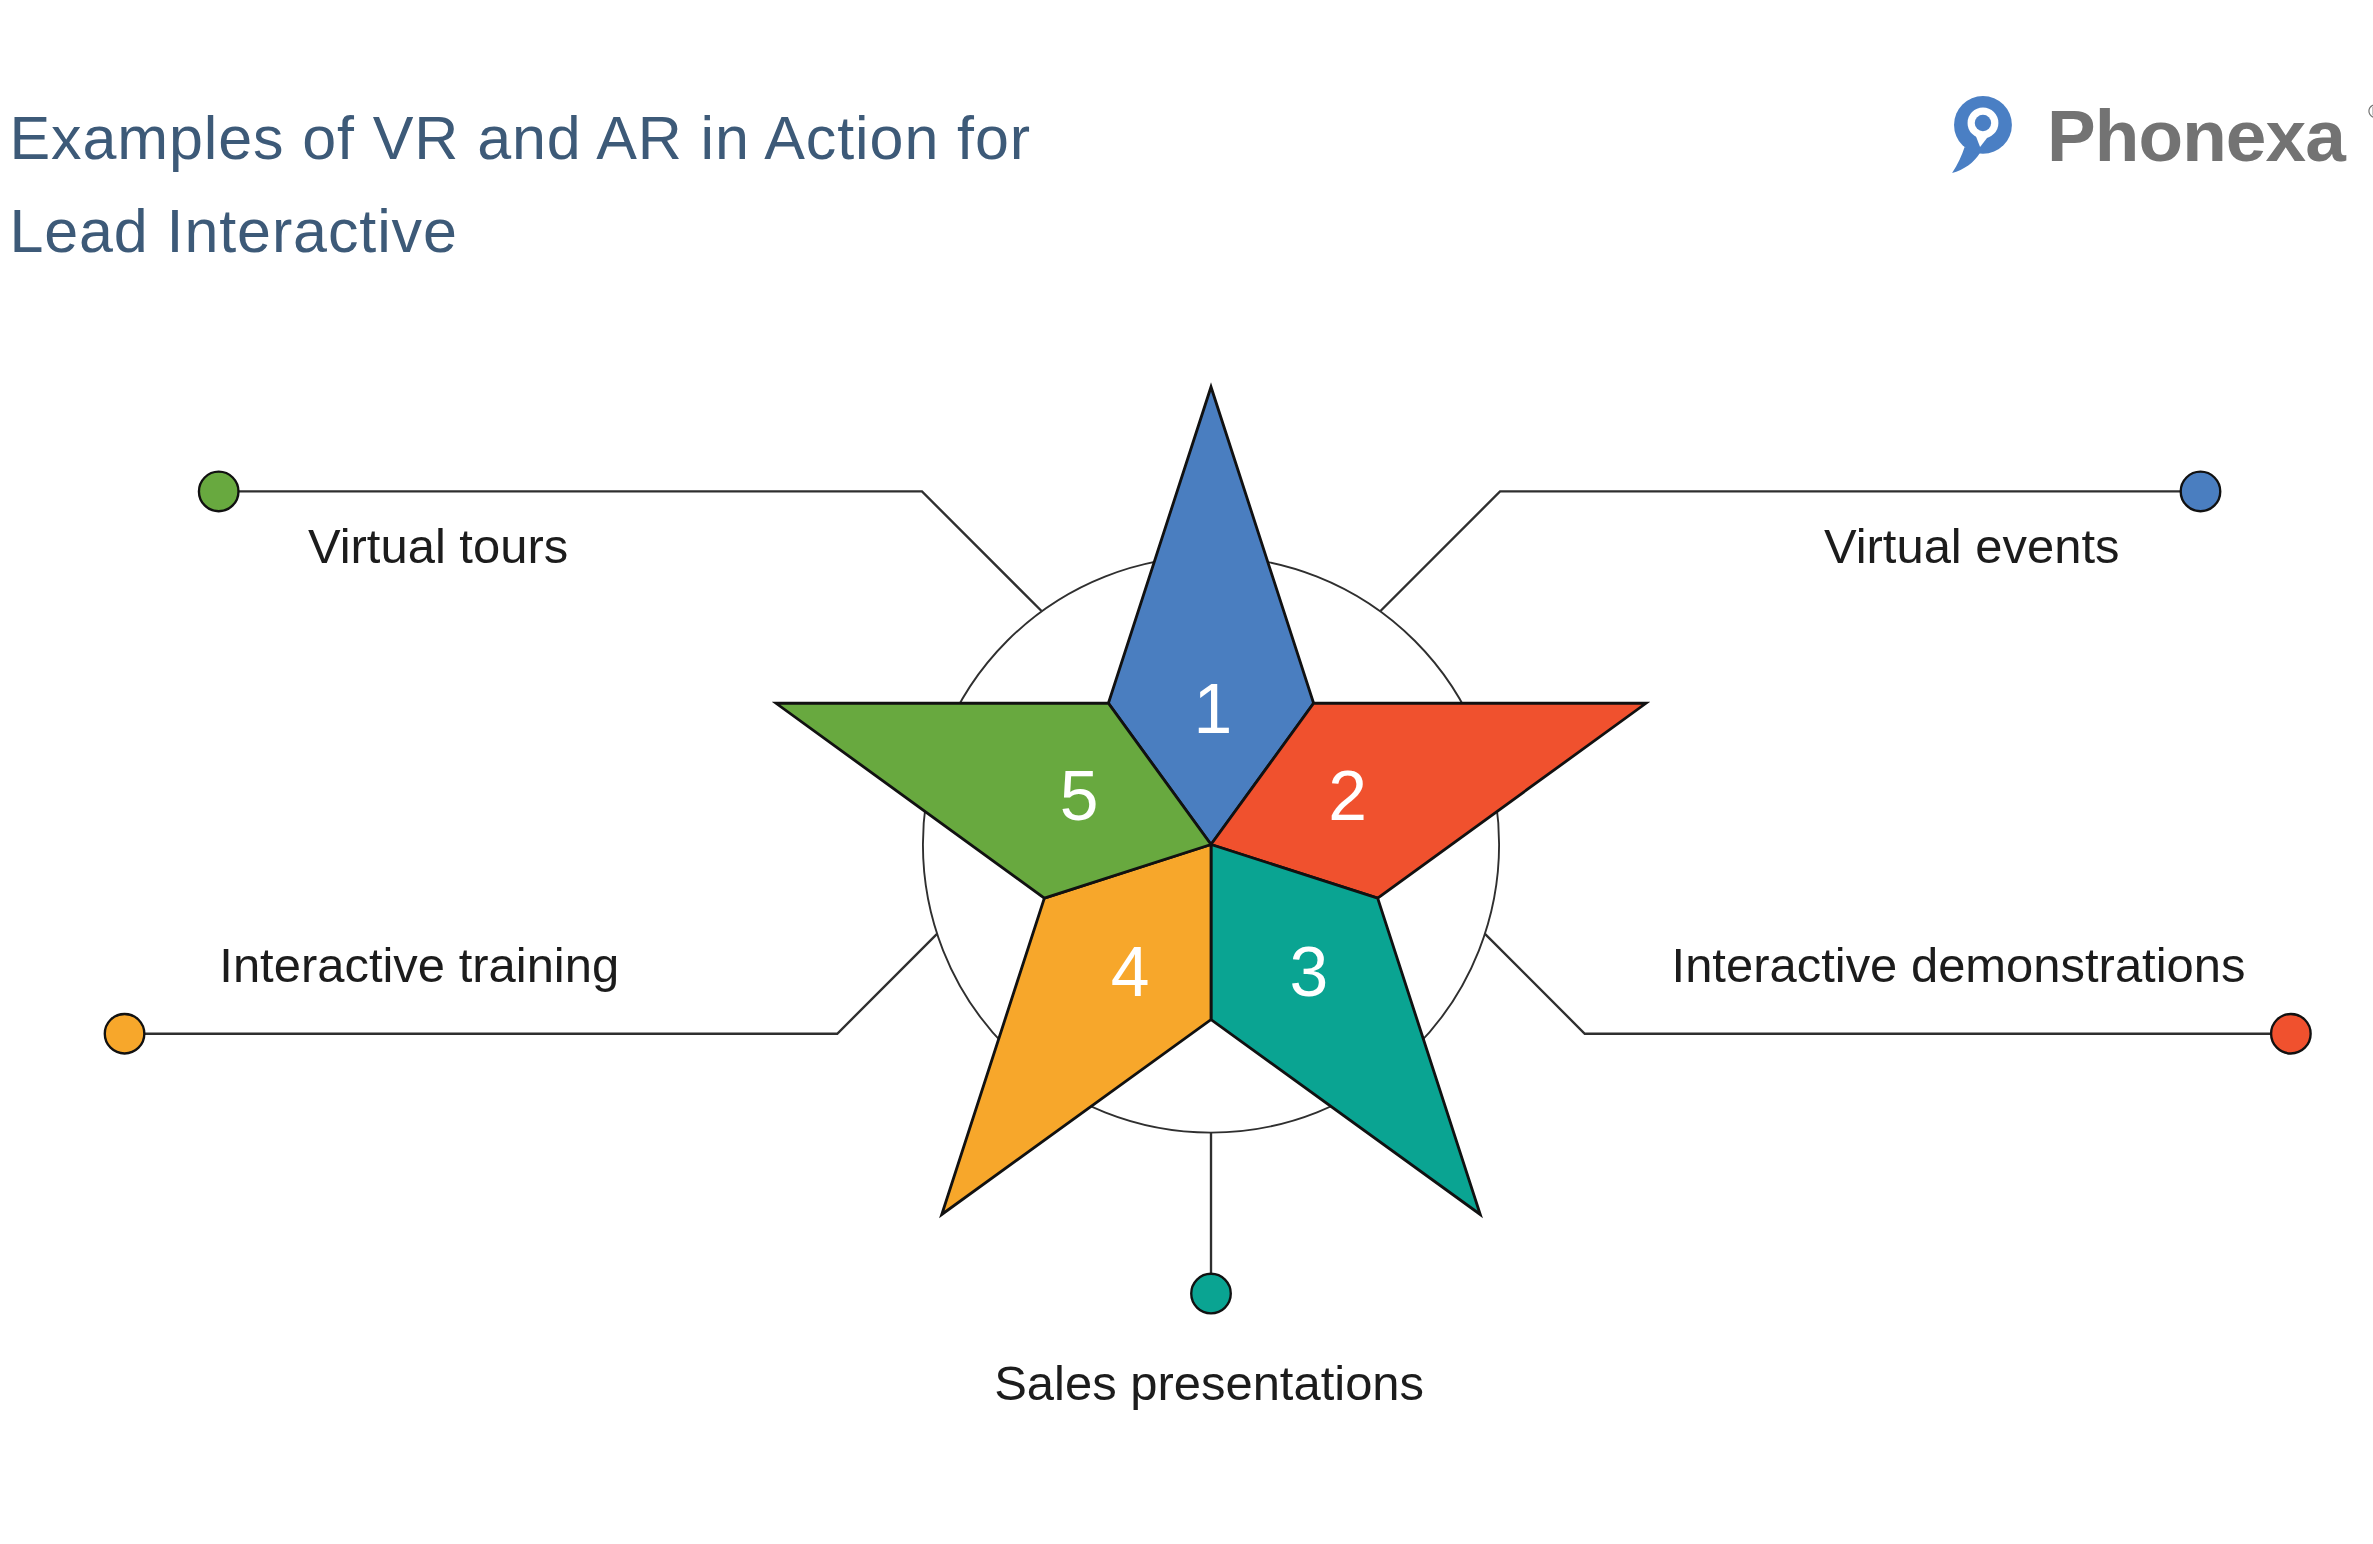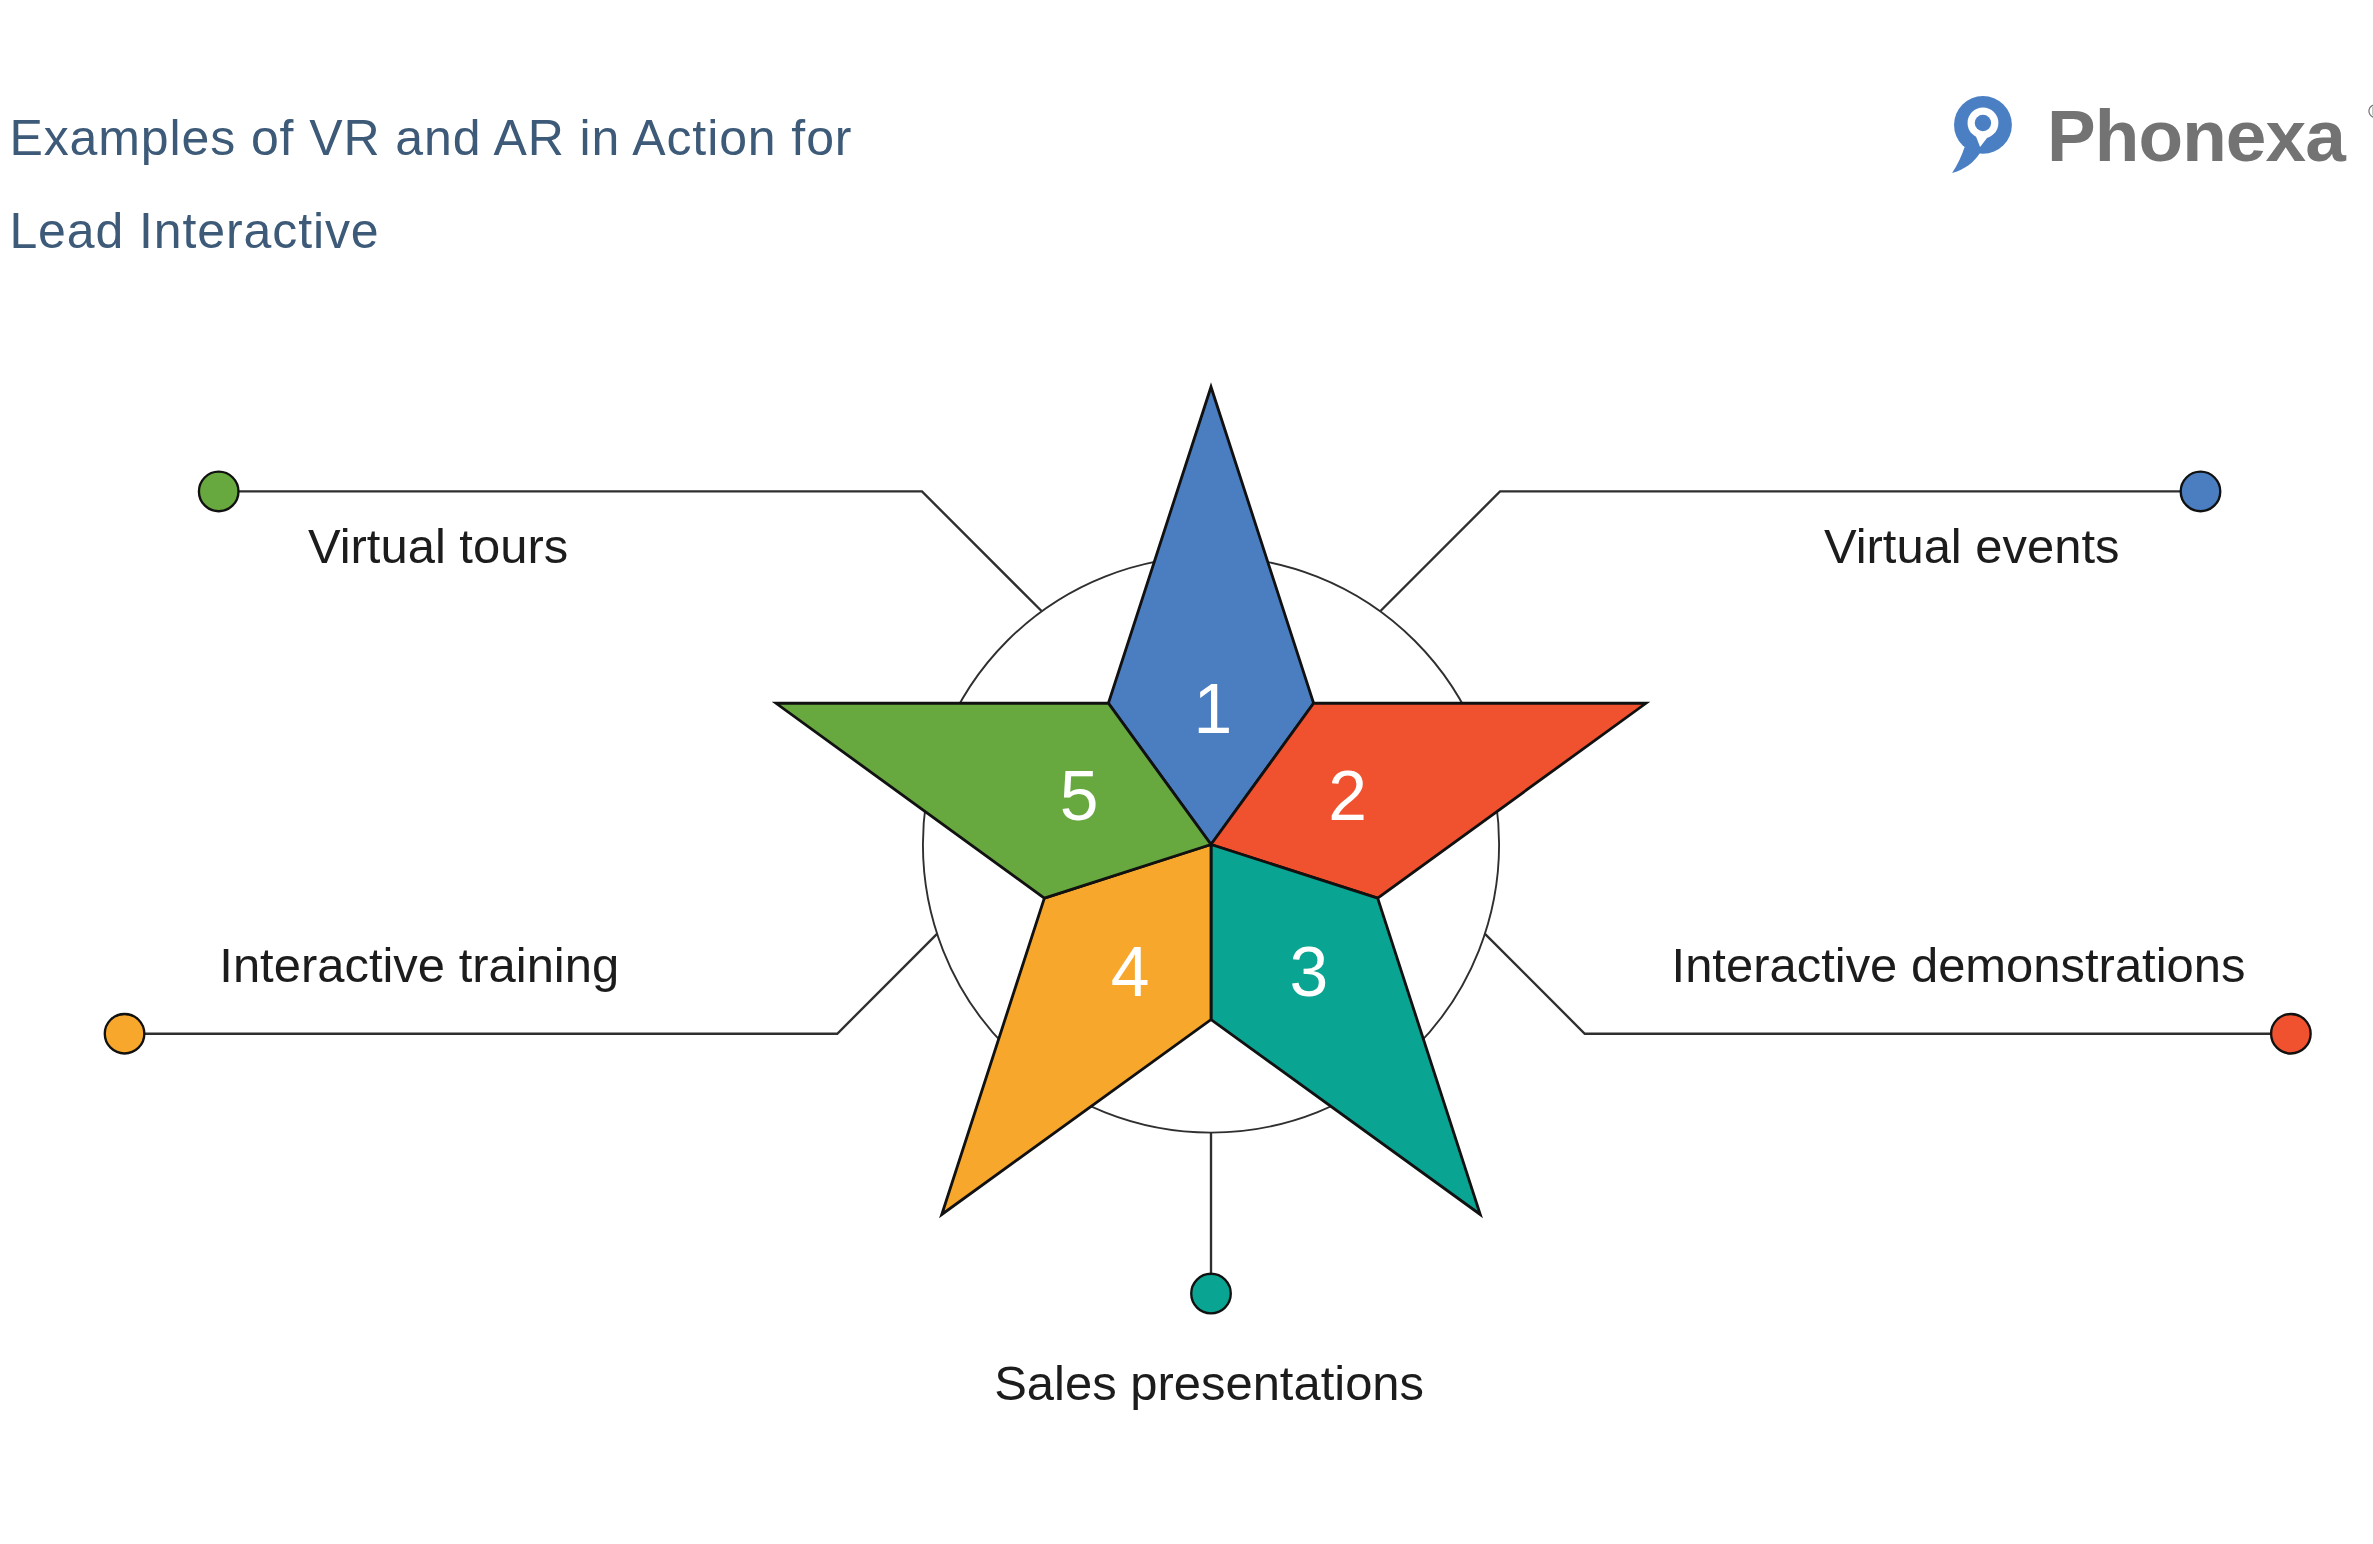--- a/index.html
+++ b/index.html
@@ -2,21 +2,21 @@
 <html style="font-size:15px"><head>
 <meta charset="utf-8">
 <style>
   html,body{margin:0;padding:0;background:#ffffff;}
   body{
     width:2374px;height:1544px;position:relative;overflow:hidden;
     font-family:"Liberation Sans",sans-serif;
   }
   .page-title{
     position:absolute;left:9.4px;top:92px;
-    font-size:50px;line-height:93px;font-weight:500;
+    font-size:61px;line-height:93px;font-weight:500;
     color:#3d5a78;letter-spacing:0.9px;white-space:nowrap;
   }
   .logo{
     position:absolute;left:1951px;top:94px;
     display:flex;align-items:center;gap:34px;
   }
   .logo-text{
     font-size:73px;font-weight:bold;color:#737373;letter-spacing:-0.9px;
     display:flex;align-items:flex-start;gap:23px;
   }

